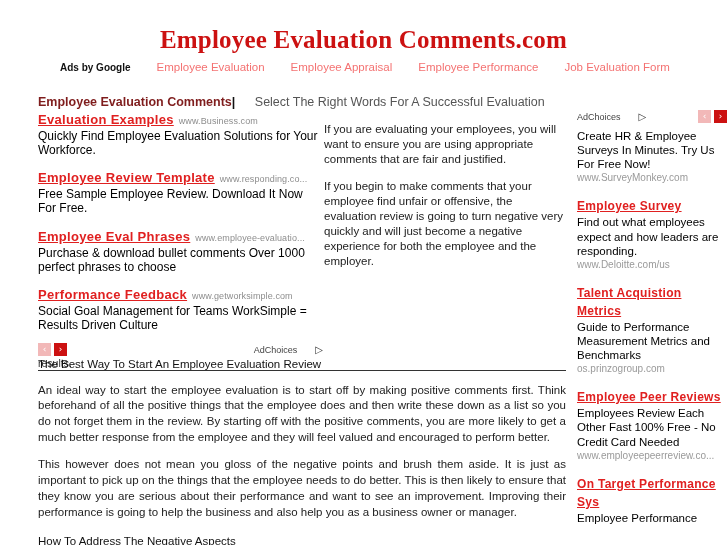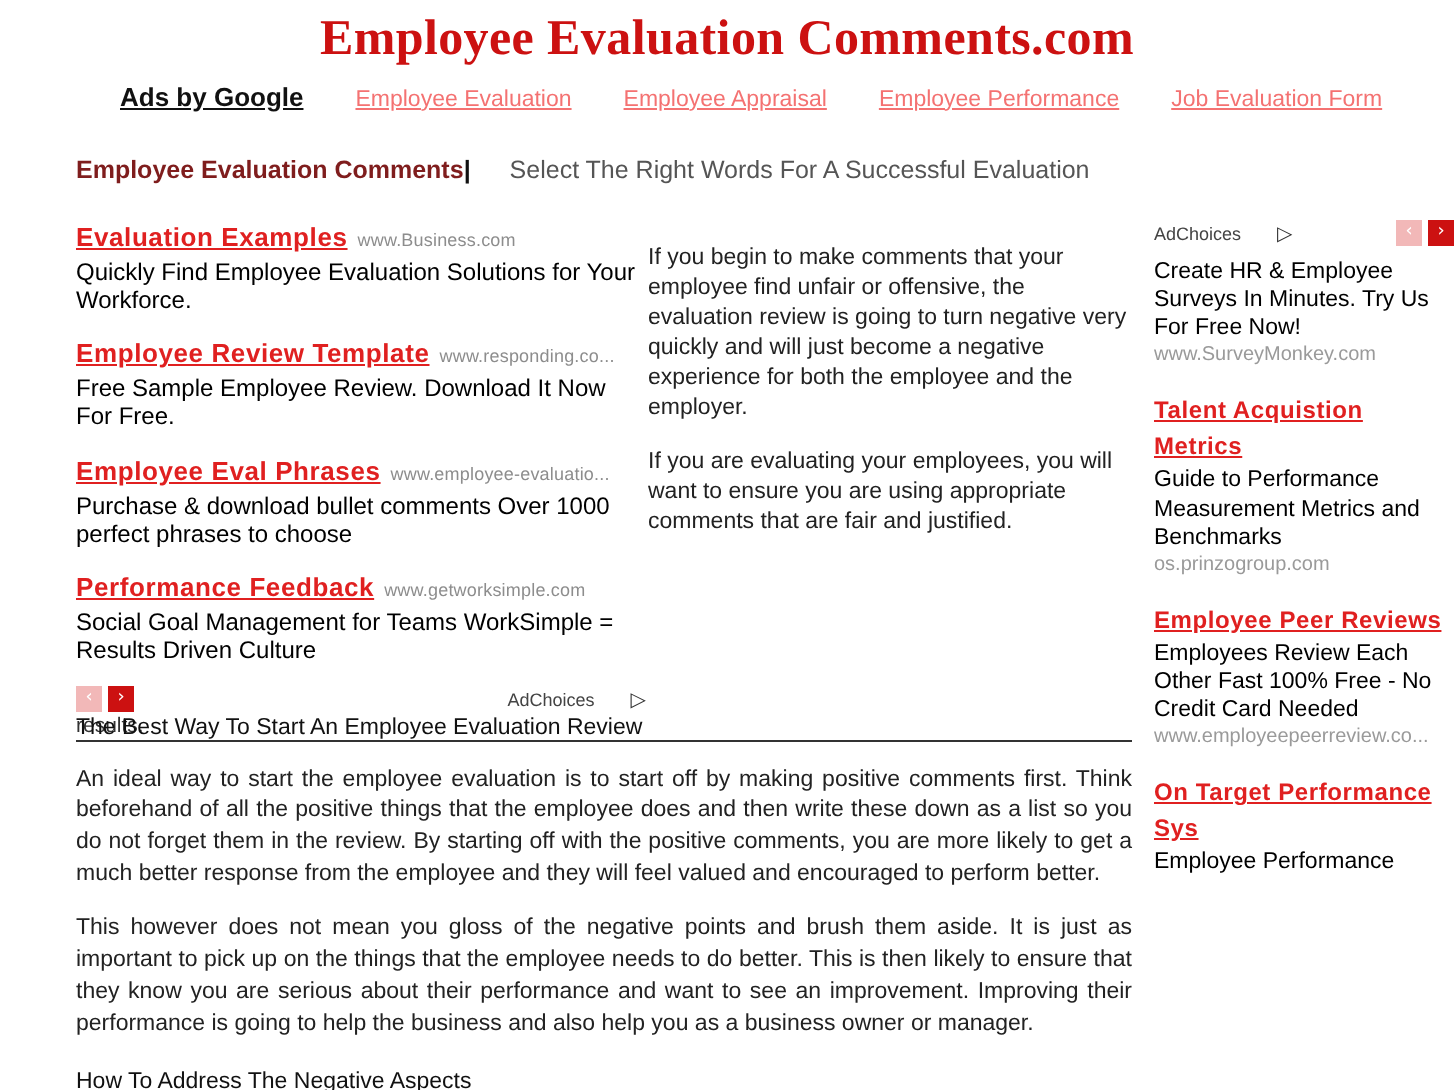--- a/index.html
+++ b/index.html
@@ -20,40 +20,39 @@
   .site-title {
     text-align: center;
     font-family: "Liberation Serif", serif;
     font-weight: bold;
     font-size: 25px;
     color: #cc1111;
     letter-spacing: 0.2px;
     padding-top: 6px;
     line-height: 1.15;
     white-space: nowrap;
+    margin-top: 20px;
   }
 
   .topnav {
     margin-top: 6px;
     padding-left: 60px;
     display: flex;
     align-items: baseline;
     gap: 26px;
     font-size: 11.5px;
     white-space: nowrap;
   }
   .topnav .adsby {
     font-weight: bold;
     color: #111;
-    text-decoration: underline;
-    font-size: 13px;
+    font-size: 10px;
   }
   .topnav .navlink {
     color: #f47272;
-    text-decoration: underline;
     font-size: 11.5px;
     text-align: center;
   }
 
   .page-subtitle {
     margin-top: 22px;
     padding-left: 38px;
     font-size: 12.5px;
     color: #333;
     white-space: nowrap;
@@ -274,41 +273,46 @@
       </div>
       <div class="adchoices">
         <span>AdChoices</span>
         <span class="ac-ico">▷</span>
       </div>
     </div>
     <div class="results-word">results.</div>
   </div>
 
   <div class="col-mid">
+    <p class="mid-p">If you are evaluating your employees, you will want to ensure you are using appropriate comments that are fair and justified.</p>
     <p class="mid-p">If you begin to make comments that your employee find unfair or offensive, the evaluation review is going to turn negative very quickly and will just become a negative experience for both the employee and the employer.</p>
-    <p class="mid-p">If you are evaluating your employees, you will want to ensure you are using appropriate comments that are fair and justified.</p>
   </div>
 
   <div class="col-right">
     <div class="right-top-row">
       <div class="adchoices">
         <span>AdChoices</span>
         <span class="ac-ico">▷</span>
       </div>
       <div class="arrows">
         <div class="arrow prev">‹</div>
         <div class="arrow next">›</div>
       </div>
     </div>
 
     <div class="ad ad-r">
       <div class="ad-desc">Create HR &amp; Employee Surveys In Minutes. Try Us For Free Now!</div>
       <div class="ad-url-block">www.SurveyMonkey.com</div>
     </div>
 
+    <div class="ad ad-r">
+      <div class="ad-title">Employee Survey</div>
+      <div class="ad-desc">Find out what employees expect and how leaders are responding.</div>
+      <div class="ad-url-block">www.Deloitte.com/us</div>
+    </div>
 
     <div class="ad ad-r">
       <div class="ad-title">Talent Acquistion Metrics</div>
       <div class="ad-desc">Guide to Performance Measurement Metrics and Benchmarks</div>
       <div class="ad-url-block">os.prinzogroup.com</div>
     </div>
 
     <div class="ad ad-r">
       <div class="ad-title">Employee Peer Reviews</div>
       <div class="ad-desc">Employees Review Each Other Fast 100% Free - No Credit Card Needed</div>

